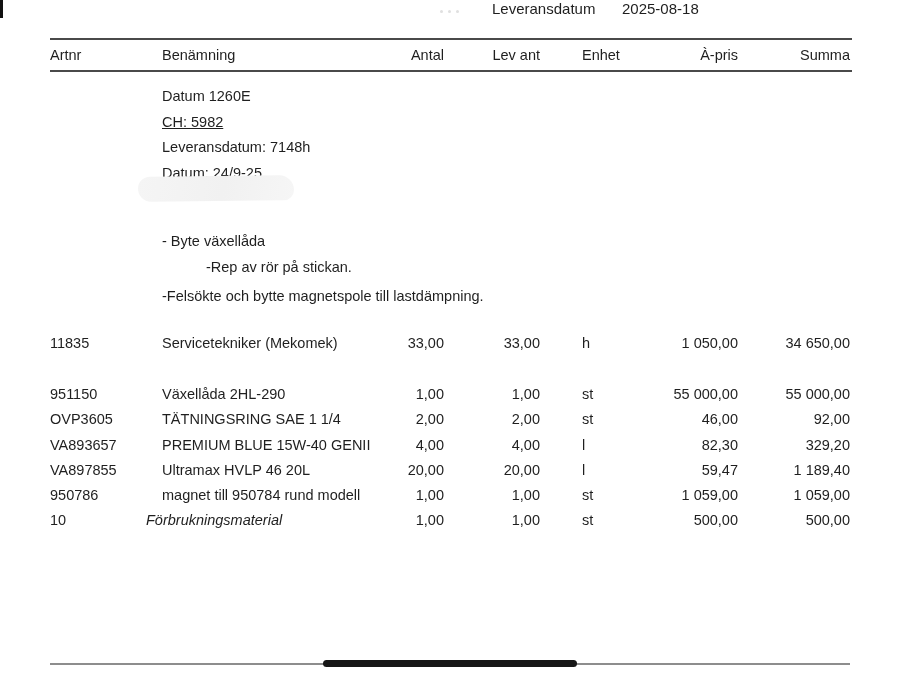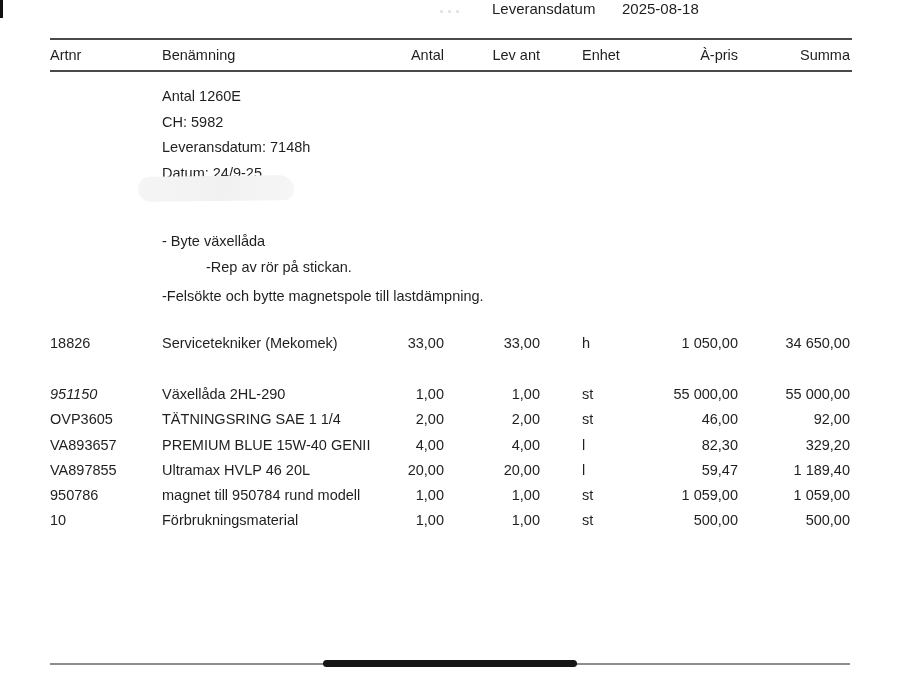--- a/index.html
+++ b/index.html
@@ -52,46 +52,46 @@
     <div class="cell" style="left:50px;top:47px">Artnr</div>
     <div class="cell" style="left:162px;top:47px">Benämning</div>
     <div class="cell" style="right:456px;top:47px">Antal</div>
     <div class="cell" style="right:360px;top:47px">Lev ant</div>
     <div class="cell" style="left:582px;top:47px">Enhet</div>
     <div class="cell" style="right:162px;top:47px">À-pris</div>
     <div class="cell" style="right:50px;top:47px">Summa</div>
   </div>
 
   <div id="machine-info">
-      <div class="cell" style="left: 162px; top: 88px;">Antal 1260E</div>
-      <div class="cell" style="left: 162px; top: 114px;">CH: 5982</div>
+      <div class="cell" style="left: 162px; top: 88px;">Datum 1260E</div>
+      <div class="cell" style="left: 162px; top: 114px; text-decoration: underline;">CH: 5982</div>
       <div class="cell" style="left: 162px; top: 139px;">Leveransdatum: 7148h</div>
       <div class="cell" style="left: 162px; top: 165px;">Datum: 24/9-25</div>
     </div>
 
   <div class="redaction"></div>
 
   <div id="work-desc">
       <div class="cell" style="left: 162px; top: 233px;">- Byte växellåda</div>
       <div class="cell" style="left: 162px; top: 259px; margin-left: 44px;">-Rep av rör på stickan.</div>
       <div class="cell" style="left: 162px; top: 288px;">-Felsökte och bytte magnetspole till lastdämpning.</div>
     </div>
 
   <div id="rows">
       <div>
-        <div class="cell" style="left: 50px; top: 335px;">18826</div>
+        <div class="cell" style="left: 50px; top: 335px;">11835</div>
         <div class="cell" style="left: 162px; top: 335px;">Servicetekniker (Mekomek)</div>
         <div class="cell" style="right: 456px; top: 335px;">33,00</div>
         <div class="cell" style="right: 360px; top: 335px;">33,00</div>
         <div class="cell" style="left: 582px; top: 335px;">h</div>
         <div class="cell" style="right: 162px; top: 335px; margin-left: 48px;">1 050,00</div>
         <div class="cell" style="right: 50px; top: 335px;">34 650,00</div>
       </div>
       <div>
-        <div class="cell" style="left: 50px; top: 386px; font-style: italic;">951150</div>
+        <div class="cell" style="left: 50px; top: 386px;">951150</div>
         <div class="cell" style="left: 162px; top: 386px;">Växellåda 2HL-290</div>
         <div class="cell" style="right: 456px; top: 386px;">1,00</div>
         <div class="cell" style="right: 360px; top: 386px;">1,00</div>
         <div class="cell" style="left: 582px; top: 386px;">st</div>
         <div class="cell" style="right: 162px; top: 386px;">55 000,00</div>
         <div class="cell" style="right: 50px; top: 386px;">55 000,00</div>
       </div>
       <div>
         <div class="cell" style="left: 50px; top: 411px;">OVP3605</div>
         <div class="cell" style="left: 162px; top: 411px;">TÄTNINGSRING SAE 1 1/4</div>
@@ -123,21 +123,21 @@
         <div class="cell" style="left: 50px; top: 487px;">950786</div>
         <div class="cell" style="left: 162px; top: 487px;">magnet till 950784 rund modell</div>
         <div class="cell" style="right: 456px; top: 487px;">1,00</div>
         <div class="cell" style="right: 360px; top: 487px;">1,00</div>
         <div class="cell" style="left: 582px; top: 487px;">st</div>
         <div class="cell" style="right: 162px; top: 487px;">1 059,00</div>
         <div class="cell" style="right: 50px; top: 487px;">1 059,00</div>
       </div>
       <div>
         <div class="cell" style="left: 50px; top: 512px;">10</div>
-        <div class="cell" style="left: 162px; top: 512px;">Förbrukningsmaterial</div>
+        <div class="cell" style="left: 146px; top: 512px; font-style: italic;">Förbrukningsmaterial</div>
         <div class="cell" style="right: 456px; top: 512px;">1,00</div>
         <div class="cell" style="right: 360px; top: 512px;">1,00</div>
         <div class="cell" style="left: 582px; top: 512px;">st</div>
         <div class="cell" style="right: 162px; top: 512px;">500,00</div>
         <div class="cell" style="right: 50px; top: 512px;">500,00</div>
       </div>
     </div>
 
   <div class="bottom-line"></div>
   <div class="scroll-handle"></div>

